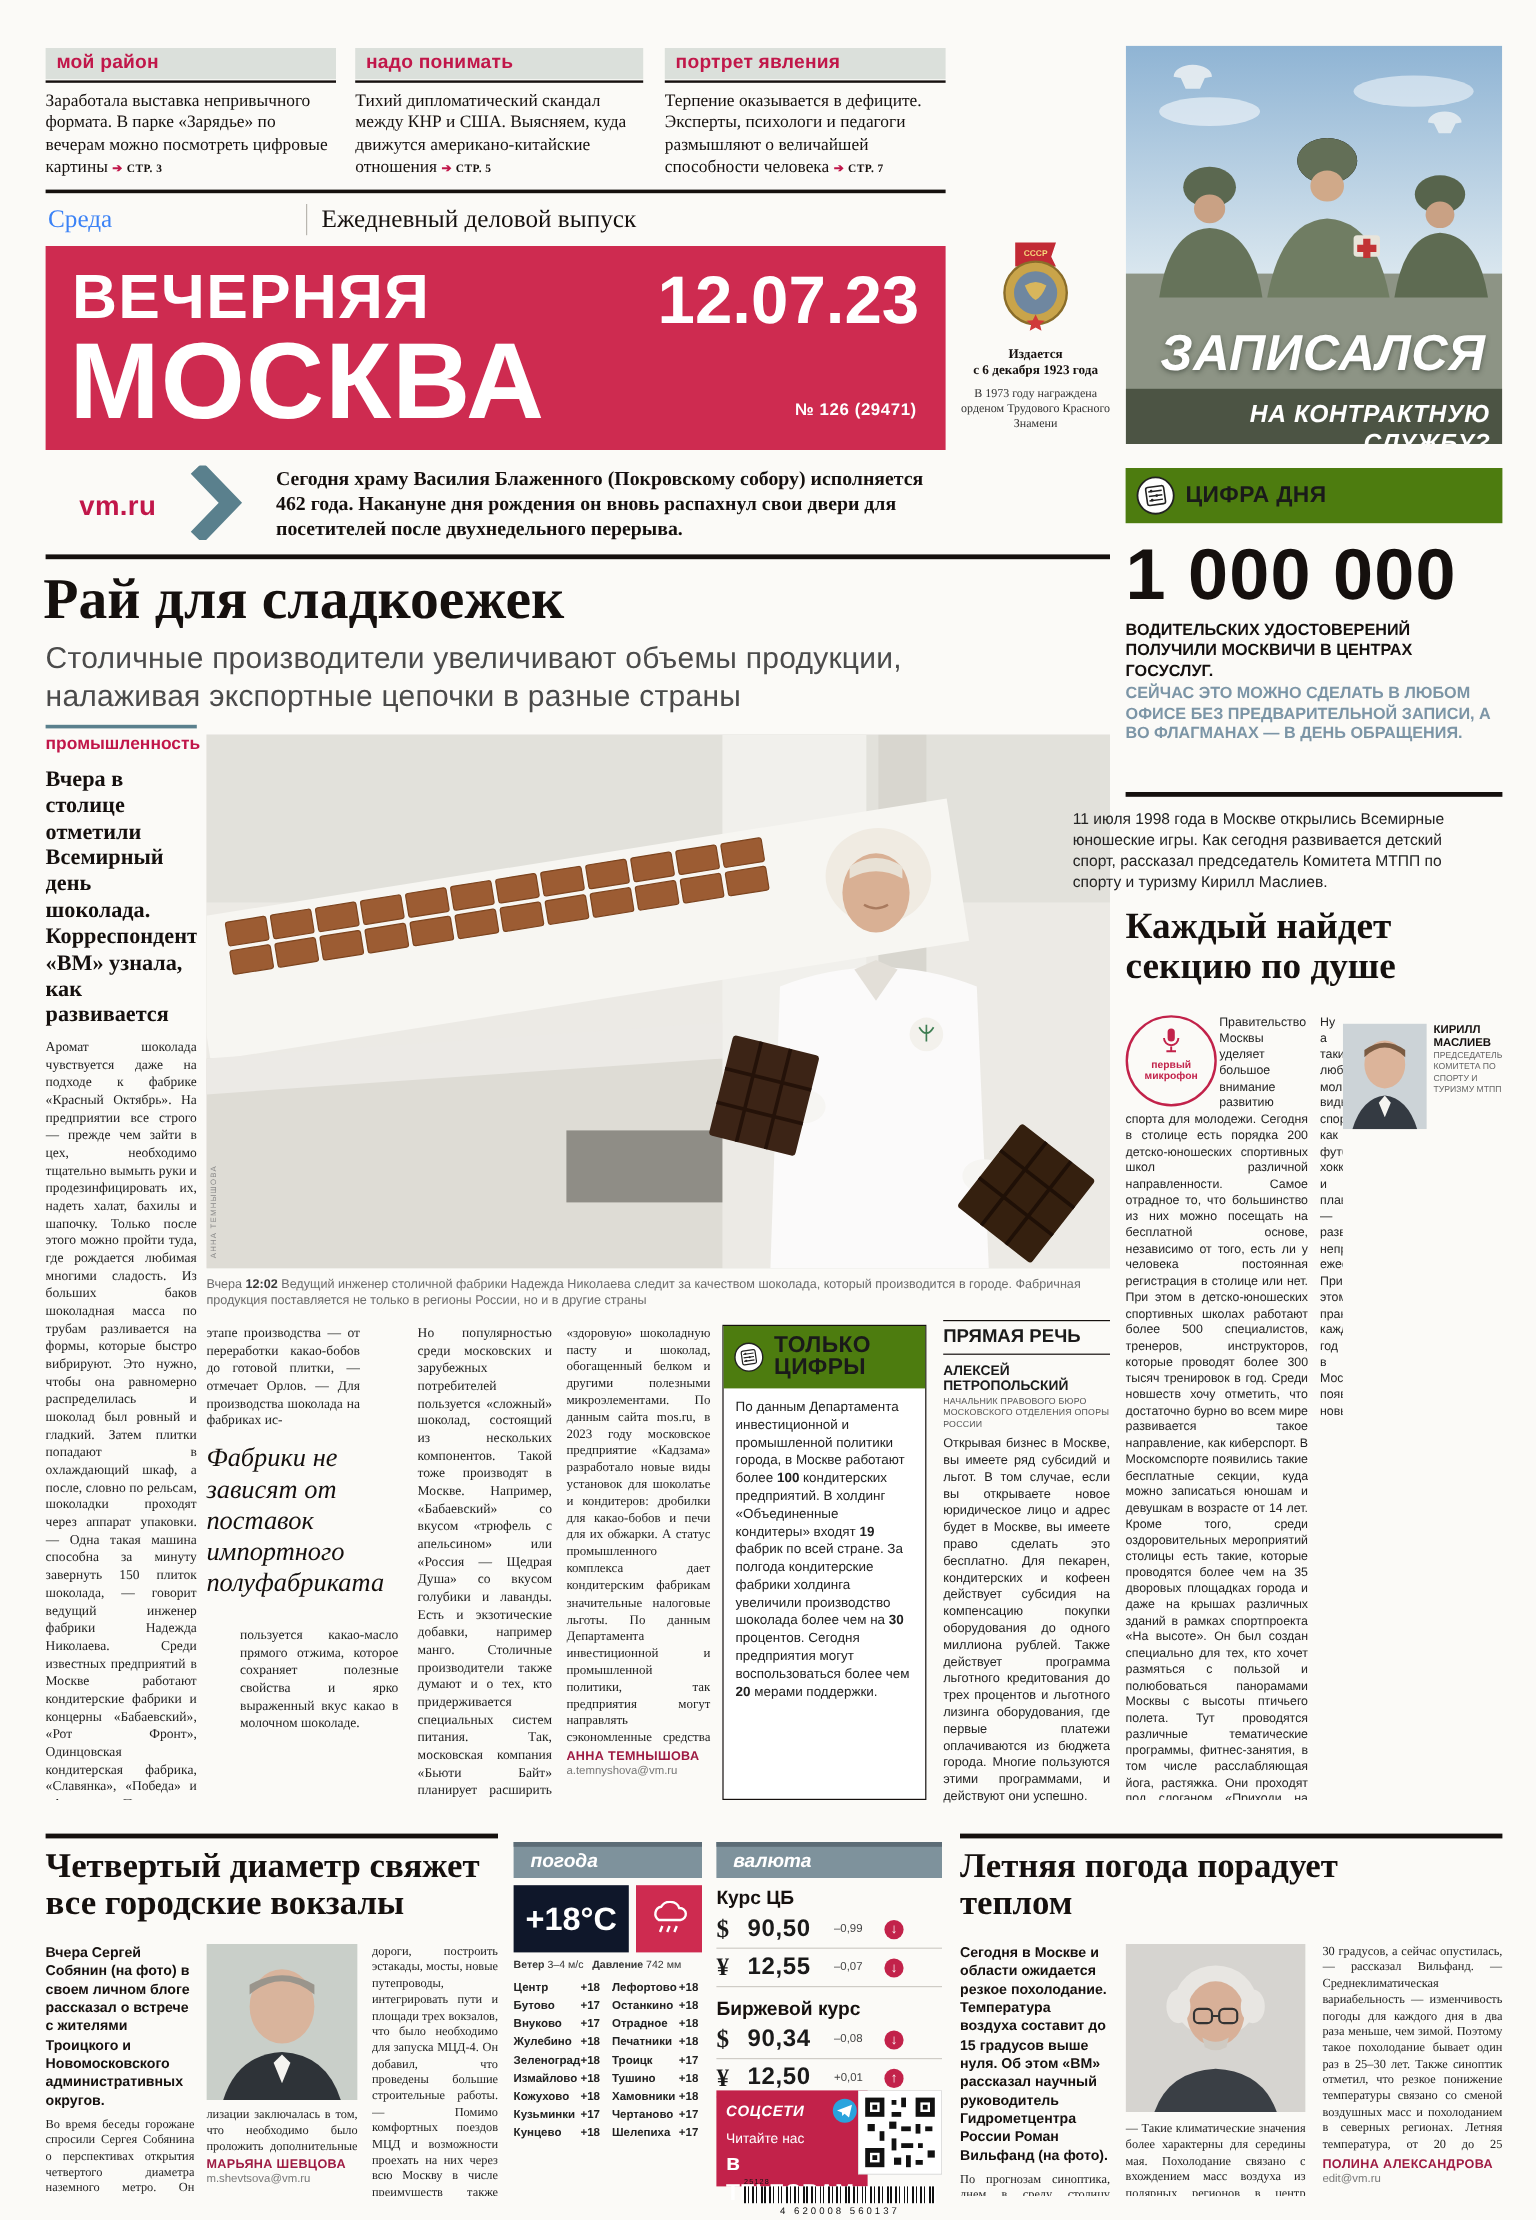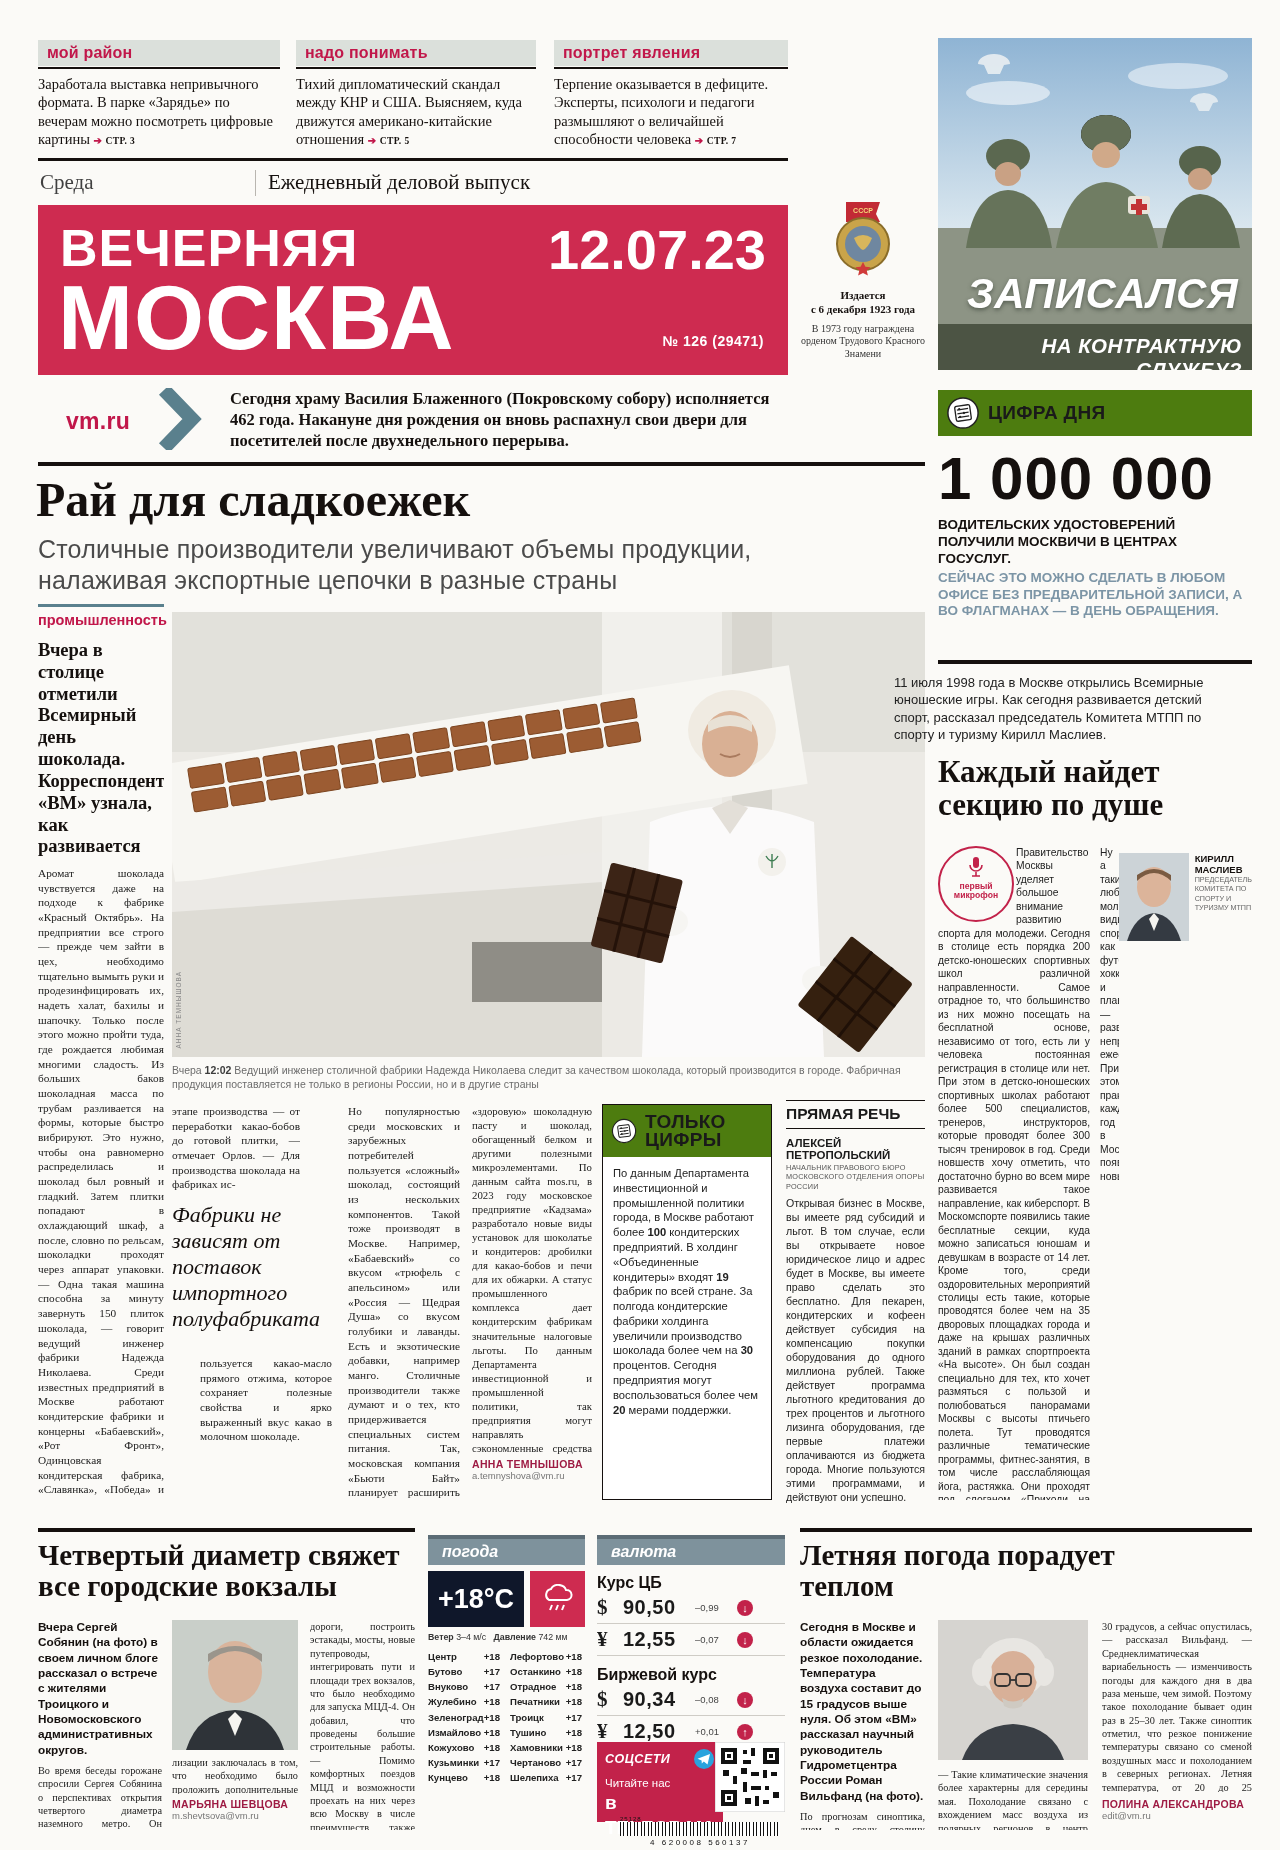--- a/index.html
+++ b/index.html
@@ -105,21 +105,21 @@
   <div class="abs" style="left:554px;top:40px;width:234px;">
     <div class="strip-band">
         <span class="strip-label">портрет явления</span>
       </div>
     <div class="strip-rule"></div>
     <div class="strip-text"><span>Терпение оказывается в дефиците. Эксперты, психологи и педагоги размышляют о величайшей способности человека </span><span class="pageref-arrow">➔</span> <span class="pageref">СТР. 7</span></div>
   </div>
 
   <div class="abs rule-thick" style="left:38px;top:158px;width:750px;height:3px;"></div>
 
-  <div class="abs serif" style="left:40px;top:170px;font-size:21px;color:#404040;">Среда</div>
+  <div class="abs serif" style="left:40px;top:170px;font-size:21px;color:#3b82f6;">Среда</div>
   <div class="abs divider-v" style="left:255px;top:170px;height:26px;"></div>
   <div class="abs serif" style="left:268px;top:170px;font-size:21px;color:#15100e;">Ежедневный деловой выпуск</div>
 
   <div class="abs mast" style="left:38px;top:205px;width:750px;height:170px;">
     <div class="abs mast-name" style="left:22px;top:20px;font-size:52px;">ВЕЧЕРНЯЯ</div>
     <div class="abs mast-name" style="left:20px;top:72px;font-size:90px;">МОСКВА</div>
     <div class="abs mast-date" style="right:22px;top:12px;font-size:56px;">12.07.23</div>
     <div class="abs mast-issue" style="right:24px;top:128px;">№ 126 (29471)</div>
   </div>
 

